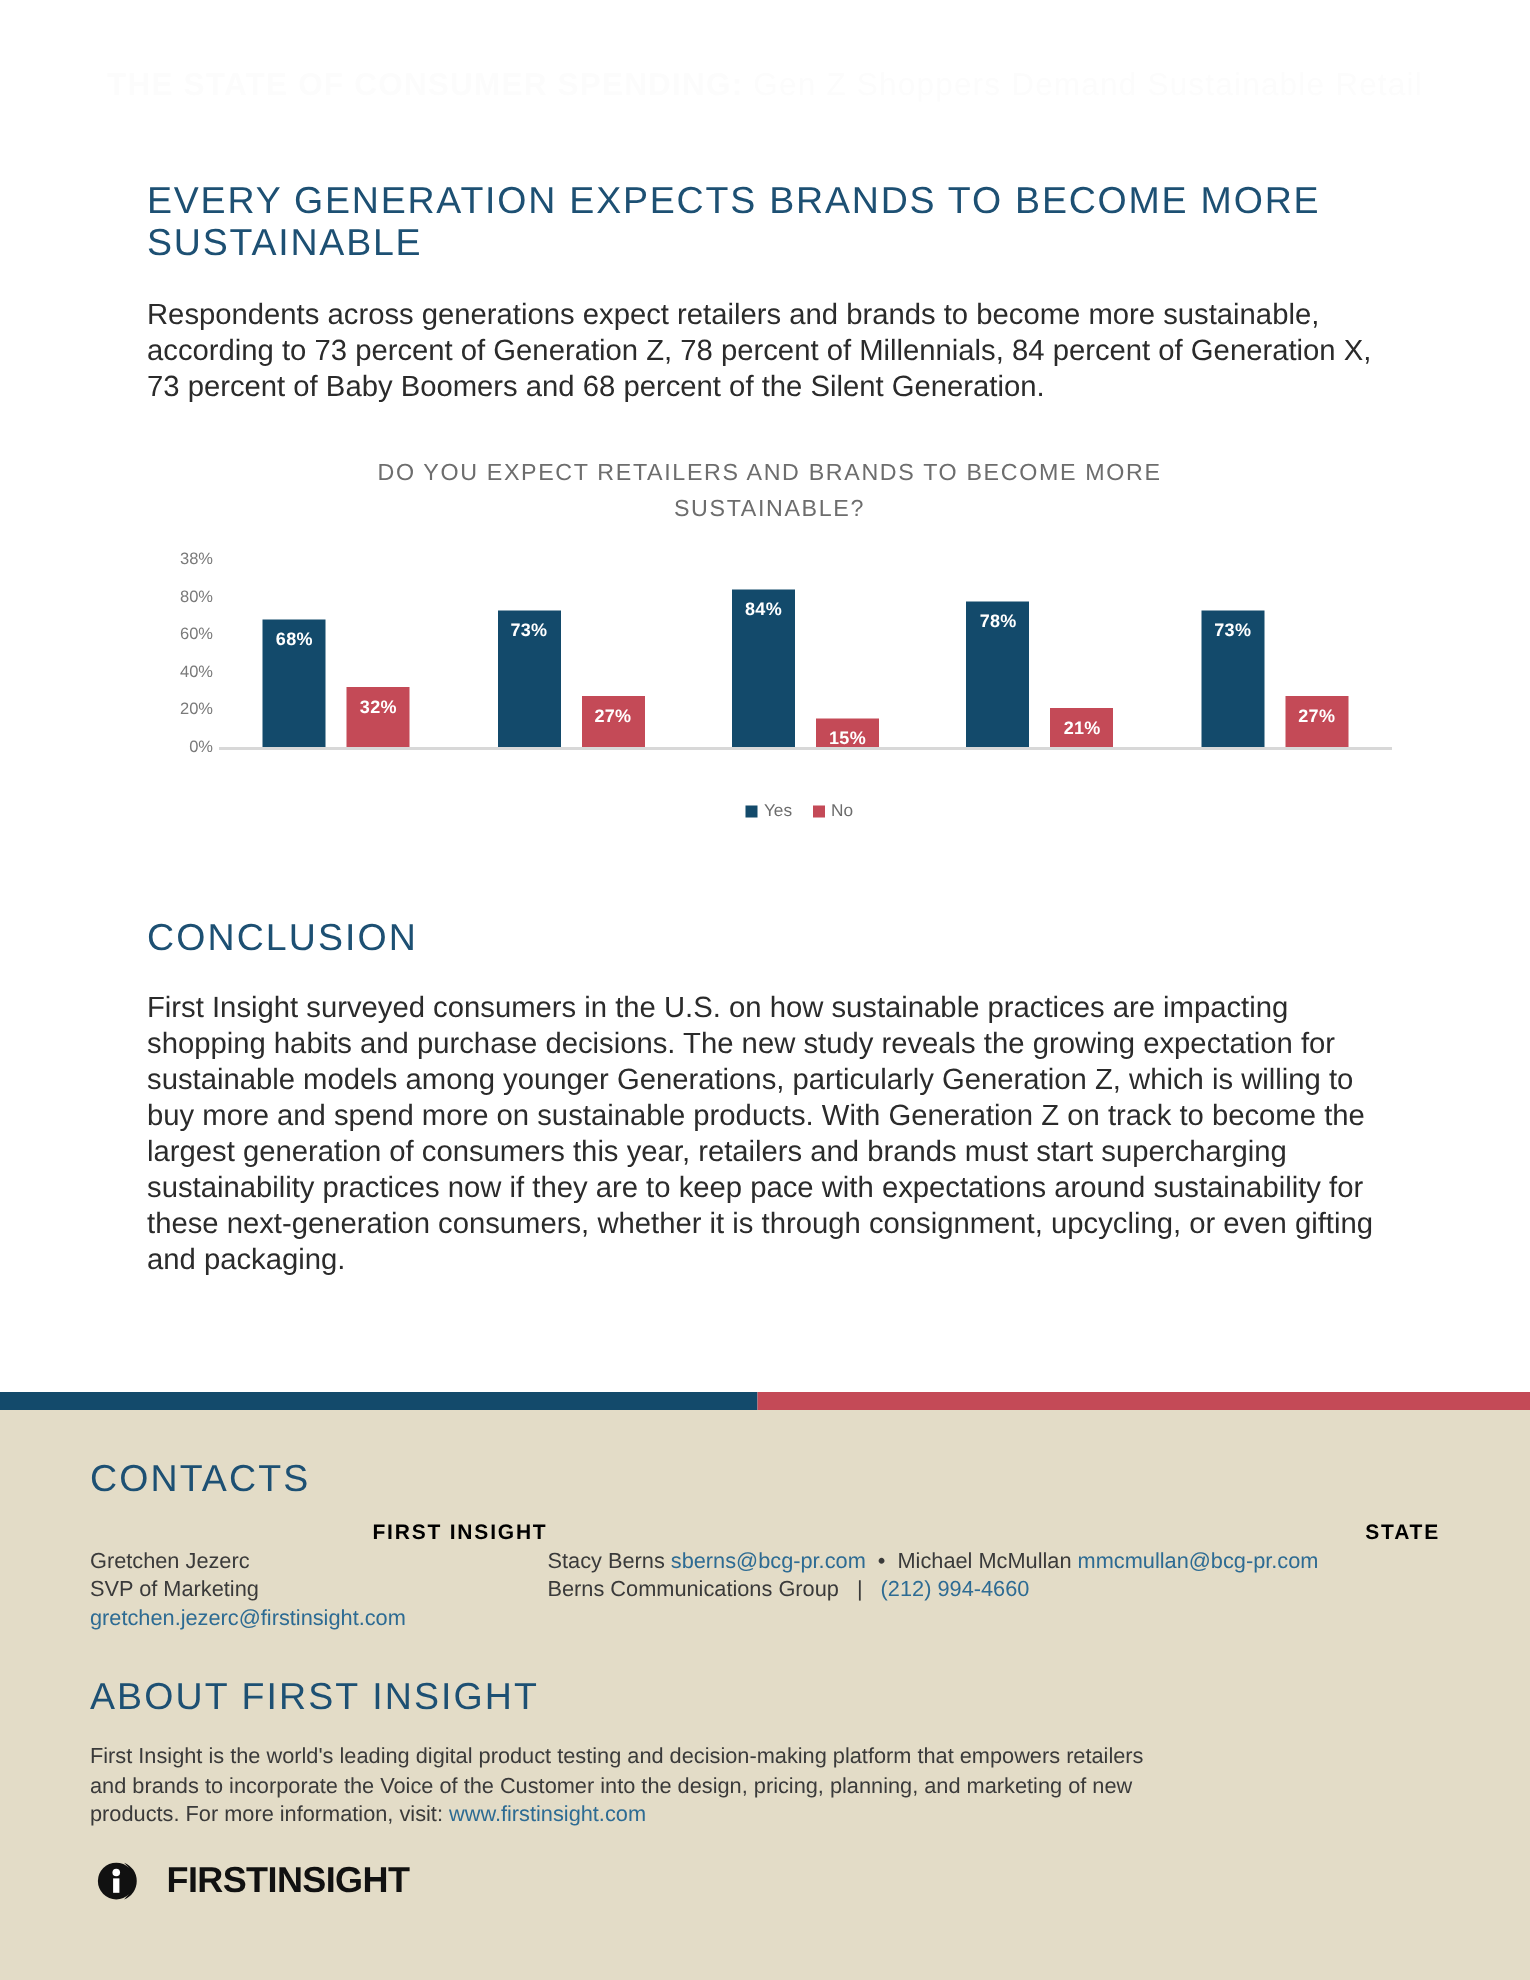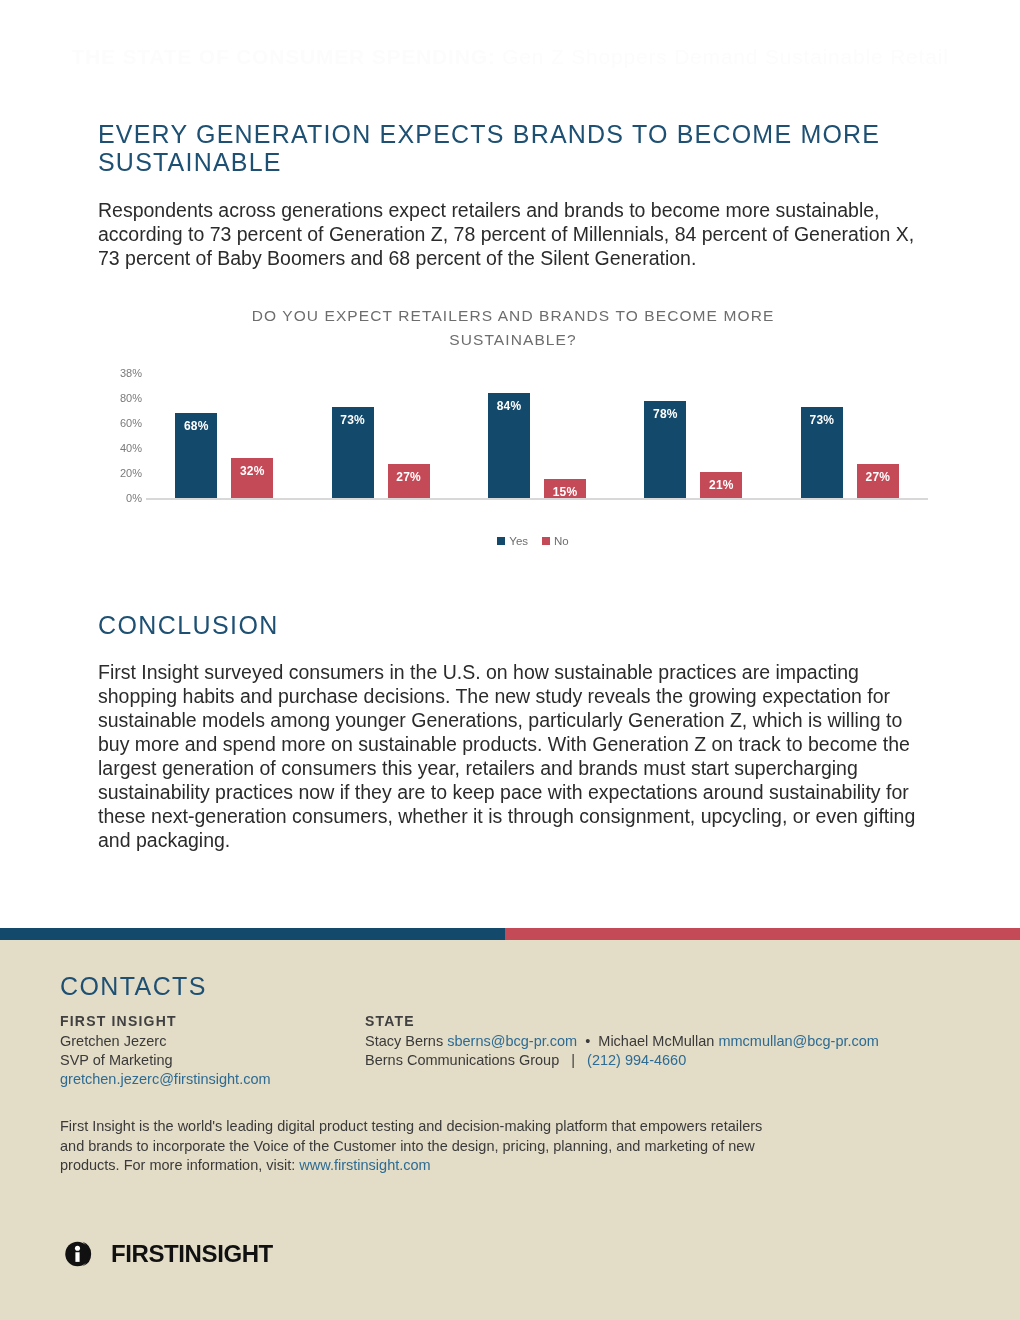--- a/index.html
+++ b/index.html
@@ -219,22 +219,23 @@
   .contacts-row {
     display: flex;
     align-items: flex-start;
   }
   .contact-col-left { width: 305px; }
   .contact-col-right { flex: 1; }
   .contact-label {
     font-size: 14px;
     font-weight: 700;
     letter-spacing: 1.2px;
-    color: #404040;
+    color: #000000;
     margin-bottom: 3px;
+    text-align: right;
   }
   .contact-line {
     font-size: 14.5px;
     color: #3a3a3a;
     line-height: 19px;
   }
   .link { color: #2d6b93; }
   .sep { color: #3a3a3a; padding: 0 4px; }
   .pipe { color: #3a3a3a; padding: 0 8px; }
 
@@ -392,20 +393,21 @@
         </div>
         <div class="contact-line">
           <span>Berns Communications Group</span>
           <span class="pipe">|</span>
           <span class="link">(212) 994-4660</span>
         </div>
       </div>
     </div>
 
     <div class="about-block">
+      <h2 class="footer-heading">ABOUT FIRST INSIGHT</h2>
       <div class="about-text">
         <span>First Insight is the world's leading digital product testing and decision-making platform that empowers retailers and brands to incorporate the Voice of the Customer into the design, pricing, planning, and marketing of new products.  For more information, visit: </span><span class="link">www.firstinsight.com</span>
       </div>
     </div>
   </div>
 
   <div class="logo">
     <span>
       <svg class="logo-mark" viewBox="0 0 48 48" xmlns="http://www.w3.org/2000/svg">
         <circle cx="20" cy="24" r="14" fill="#111111"></circle>

